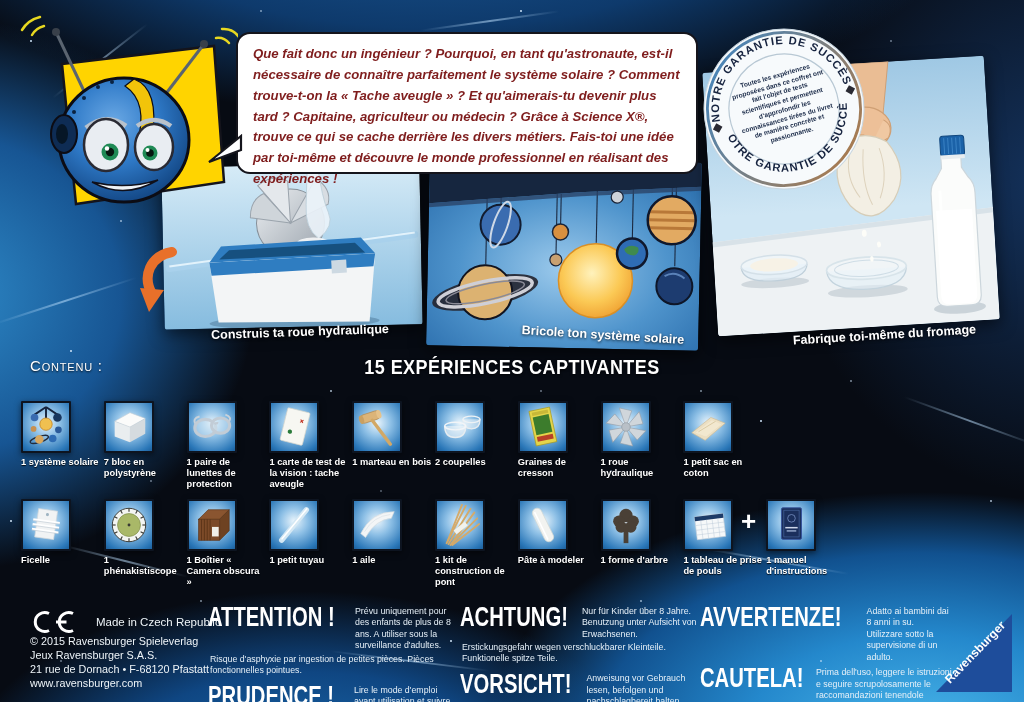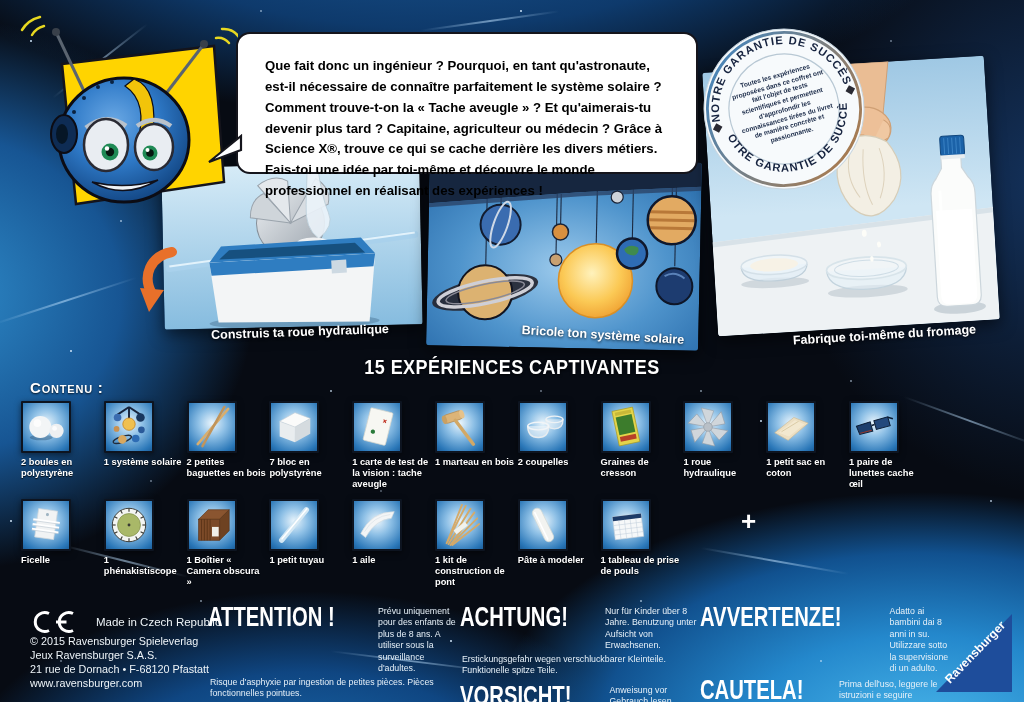--- a/index.html
+++ b/index.html
@@ -13,49 +13,49 @@
       radial-gradient(420px 480px at 103% 26%, #14335e 0%, rgba(10,25,50,0) 65%),
       #070b13;}
   .streak{position:absolute;height:2px;border-radius:2px;pointer-events:none;
     background:linear-gradient(90deg,transparent,rgba(190,225,255,.55),transparent);}
   .stars{position:absolute;inset:0;pointer-events:none;z-index:1;}
   .stars i{position:absolute;width:2px;height:2px;border-radius:50%;background:#cfe4f8;}
   .robot{position:absolute;left:6px;top:12px;z-index:3;}
   .bubble{position:absolute;left:236px;top:32px;width:462px;height:142px;z-index:4;
     background:#fff;border:2.5px solid #15151c;border-radius:14px;box-sizing:border-box;
     padding:10px 15px;}
-  .bubble p{margin:12px;font-size:13.2px;font-weight:600;color:#000000;line-height:1.58;}
+  .bubble p{margin:0;font-size:13.2px;font-style:italic;font-weight:600;color:#7f1d1d;line-height:1.58;}
   .bubble svg.tail{position:absolute;left:-31px;bottom:8px;}
   .badge{position:absolute;left:701px;top:26px;width:166px;height:166px;z-index:6;transform:rotate(-16deg);}
   .badge .ctr{position:absolute;left:36px;top:45px;width:95px;height:84px;font-size:6.6px;font-weight:bold;
     color:#1c2c4a;text-align:center;line-height:1.32;}
   .photo{position:absolute;overflow:hidden;border-radius:3px;z-index:2;box-shadow:0 5px 16px rgba(0,0,0,.55);}
   .caption{position:absolute;z-index:3;color:#fff;font-weight:bold;font-size:12.5px;white-space:nowrap;
     text-shadow:0 1px 3px rgba(0,0,0,.8);text-align:center;}
   .big-title{position:absolute;left:312px;top:356px;width:400px;text-align:center;z-index:3;color:#fff;
     font-size:20px;font-weight:bold;letter-spacing:.5px;transform:scaleX(.9);text-shadow:0 1px 3px rgba(0,0,0,.8);}
-  .contenu{position:absolute;left:30px;top:379px;z-index:3;color:#fff;font-size:15px;font-weight:bold;
+  .contenu{position:absolute;left:30px;top:357px;z-index:3;color:#fff;font-size:15px;font-weight:normal;
     font-variant:small-caps;letter-spacing:.8px;text-shadow:0 1px 2px rgba(0,0,0,.8);}
   .row{position:absolute;left:21px;display:grid;grid-template-columns:repeat(12,82.8px);z-index:3;}
   .cell{width:82px;}
   .thumb{width:50px;height:52px;box-sizing:border-box;border:2px solid #0d1420;border-radius:1px;
     background:radial-gradient(circle at 50% 42%, #eaf5fc 0%, #8ec0e6 38%, #2a77b8 85%, #1d5f9a 100%);
     display:flex;align-items:center;justify-content:center;box-shadow:0 2px 6px rgba(0,0,0,.5);}
   .lbl{margin-top:4px;color:#fff;font-size:9.3px;font-weight:bold;line-height:1.18;width:80px;
     text-shadow:0 1px 1px rgba(0,0,0,.85);}
   .plus{position:absolute;left:741px;top:506px;z-index:3;color:#fff;font-size:26px;font-weight:bold;}
   .imprint{position:absolute;left:30px;top:610px;z-index:3;color:#eef4f8;}
   .imprint .ce-row{display:flex;align-items:center;gap:20px;}
   .imprint .made{font-size:11.5px;}
   .imprint .line{font-size:10.8px;line-height:1.3;}
   .warn-col{position:absolute;top:604px;z-index:3;color:#fff;}
   .warn-row{display:flex;align-items:flex-start;margin-bottom:2px;}
   .warn-h{font-size:27px;font-weight:bold;line-height:1;transform:scaleX(.75);transform-origin:left top;
     white-space:nowrap;margin-right:-22px;}
-  .warn-small{font-size:8.8px;line-height:1.3;color:#e6f0f8;padding-top:2px;margin-left:23px;}
+  .warn-small{font-size:8.8px;line-height:1.3;color:#e6f0f8;padding-top:2px;}
   .warn-sub{font-size:8.8px;line-height:1.25;color:#e6f0f8;margin:1px 0 7px 2px;}
   .rlogo{position:absolute;left:934px;top:610px;z-index:4;}
 </style>
 </head>
 <body>
 
 <div id="stage">
 
   <div class="streak" style="left:40px;top:60px;width:120px;transform:rotate(-38deg)"></div>
   <div class="streak" style="left:-10px;top:300px;width:150px;transform:rotate(-18deg)"></div>
@@ -323,68 +323,59 @@
   <div class="caption" style="left:772px;top:328px;width:225px;transform:rotate(-3.5deg)">Fabrique toi-même du fromage</div>
 
   <div class="big-title">15 EXPÉRIENCES CAPTIVANTES</div>
 
   <div class="contenu">Contenu :</div>
 
   <div class="row" style="top:401px">
     <div class="cell">
       <div class="thumb">
         <svg width="42" height="44" viewBox="0 0 44 46">
-            <ellipse cx="17" cy="34" rx="12" ry="3" fill="rgba(10,40,70,.3)"></ellipse>
-            <circle cx="16" cy="23" r="11.5" fill="#f3f5f6"></circle>
-            <circle cx="13" cy="19" r="4" fill="#ffffff" opacity=".8"></circle>
-            <circle cx="33" cy="27" r="7.5" fill="#eef0f2"></circle>
-            <circle cx="31" cy="24.5" r="2.5" fill="#fff" opacity=".8"></circle>
-          </svg>
-      </div>
-      <div class="lbl">2 boules en polystyrène</div>
-    </div>
-    <div class="cell">
-      <div class="thumb">
-        <svg width="42" height="44" viewBox="0 0 44 46">
             <line x1="22" y1="2" x2="10" y2="10" stroke="#16233c" stroke-width="2"></line>
             <line x1="22" y1="2" x2="34" y2="10" stroke="#16233c" stroke-width="2"></line>
             <line x1="22" y1="2" x2="22" y2="14" stroke="#16233c" stroke-width="2"></line>
             <circle cx="22" cy="20" r="6.5" fill="#f0c050" stroke="#c08020" stroke-width=".8"></circle>
             <circle cx="10" cy="13" r="4" fill="#3a6cb0"></circle>
             <circle cx="34" cy="13" r="4.5" fill="#18365e"></circle>
             <circle cx="35" cy="26" r="3.5" fill="#2a5a9a"></circle>
             <circle cx="9" cy="25" r="3" fill="#c89050"></circle>
             <g transform="rotate(-18 15 36)">
               <ellipse cx="15" cy="36" rx="10" ry="3" fill="none" stroke="#222c3c" stroke-width="1.4"></ellipse>
               <circle cx="15" cy="36" r="4.5" fill="#d8a860"></circle>
             </g>
             <circle cx="29" cy="35" r="4" fill="#2e6cb4"></circle>
           </svg>
       </div>
       <div class="lbl">1 système solaire</div>
     </div>
     <div class="cell">
       <div class="thumb">
         <svg width="42" height="44" viewBox="0 0 44 46">
-            <line x1="7" y1="41" x2="39" y2="4" stroke="#d8ae6e" stroke-width="2.6" stroke-linecap="round"></line>
-            <line x1="12" y1="43" x2="35" y2="2" stroke="#c1945a" stroke-width="2.6" stroke-linecap="round"></line>
-          </svg>
-      </div>
-      <div class="lbl">2 petites baguettes en bois</div>
-    </div>
-    <div class="cell">
-      <div class="thumb">
-        <svg width="42" height="44" viewBox="0 0 44 46">
             <polygon points="7,17 23,8 39,14 23,23" fill="#fbfbfa"></polygon>
             <polygon points="7,17 23,23 23,39 7,33" fill="#e9edef"></polygon>
             <polygon points="23,23 39,14 39,30 23,39" fill="#d5dbdf"></polygon>
             <polygon points="7,17 23,8 39,14 23,23" fill="none" stroke="#c9cfd4" stroke-width=".6"></polygon>
           </svg>
       </div>
       <div class="lbl">7 bloc en polystyrène</div>
+    </div>
+    <div class="cell">
+      <div class="thumb">
+        <svg width="42" height="44" viewBox="0 0 44 46">
+            <path d="M5 20 Q1 14 9 12" fill="none" stroke="#c9d2da" stroke-width="2"></path>
+            <path d="M39 18 Q44 13 36 10" fill="none" stroke="#c9d2da" stroke-width="2"></path>
+            <ellipse cx="15" cy="24" rx="11" ry="9" fill="rgba(210,230,244,.45)" stroke="#c2ccd6" stroke-width="3.2"></ellipse>
+            <ellipse cx="31" cy="21.5" rx="9.5" ry="8" fill="rgba(210,230,244,.45)" stroke="#c2ccd6" stroke-width="3.2"></ellipse>
+            <path d="M24.5 20 Q26.5 18.5 28.5 19" fill="none" stroke="#c2ccd6" stroke-width="2.4"></path>
+          </svg>
+      </div>
+      <div class="lbl">1 paire de lunettes de protection</div>
     </div>
     <div class="cell">
       <div class="thumb">
         <svg width="42" height="44" viewBox="0 0 44 46">
             <g transform="rotate(14 23 23)">
               <rect x="11" y="5" width="24" height="35" rx="1.5" fill="#f7f7f2" stroke="#d6d6cc" stroke-width=".7"></rect>
               <path d="M27 14 l3 3 m0 -3 l-3 3" stroke="#c03020" stroke-width="1.1"></path>
               <circle cx="19" cy="29" r="2.3" fill="#2a7a3a"></circle>
             </g>
           </svg>
@@ -446,34 +437,20 @@
     </div>
     <div class="cell">
       <div class="thumb">
         <svg width="42" height="44" viewBox="0 0 44 46">
             <polygon points="5,29 25,13 40,19 19,37" fill="#ecdfc2" stroke="#cdbc96" stroke-width=".7"></polygon>
             <polygon points="9,29 26,16 36,20 20,33" fill="#f4ead2" opacity=".8"></polygon>
             <line x1="12" y1="28" x2="30" y2="17" stroke="#d9c9a4" stroke-width="1"></line>
           </svg>
       </div>
       <div class="lbl">1 petit sac en coton</div>
-    </div>
-    <div class="cell">
-      <div class="thumb">
-        <svg width="42" height="44" viewBox="0 0 44 46">
-            <g transform="rotate(-10 22 23)">
-              <polygon points="4,19 19,17 20,27 6,28" fill="#1d3f6d" stroke="#0b1c33" stroke-width="1"></polygon>
-              <polygon points="23,16.5 38,15 39,24.5 24,26" fill="#24497c" stroke="#0b1c33" stroke-width="1"></polygon>
-              <line x1="20" y1="21" x2="23" y2="20.5" stroke="#0b1c33" stroke-width="1.6"></line>
-              <line x1="38" y1="15.5" x2="43" y2="18" stroke="#0b1c33" stroke-width="1.6"></line>
-              <line x1="6" y1="27" x2="19" y2="26" stroke="#a03828" stroke-width="1"></line>
-            </g>
-          </svg>
-      </div>
-      <div class="lbl">1 paire de lunettes cache œil</div>
     </div>
   </div>
 
   <div class="row" style="top:499px">
     <div class="cell">
       <div class="thumb">
         <svg width="42" height="44" viewBox="0 0 44 46">
             <g transform="rotate(8 22 23)">
               <rect x="12" y="7" width="20" height="30" fill="#f1f3f4" stroke="#cfd6da" stroke-width=".7"></rect>
               <circle cx="22" cy="12" r="1.6" fill="#9fb4c2"></circle>
@@ -574,37 +551,64 @@
               <rect x="17" y="4" width="10" height="38" rx="5" fill="#f2f3f0" stroke="#d4d9d6" stroke-width=".7"></rect>
               <line x1="20" y1="7" x2="20" y2="39" stroke="#ffffff" stroke-width="1.6"></line>
             </g>
           </svg>
       </div>
       <div class="lbl">Pâte à modeler</div>
     </div>
     <div class="cell">
       <div class="thumb">
         <svg width="42" height="44" viewBox="0 0 44 46">
+            <g fill="#4a4036">
+              <circle cx="22" cy="13" r="7"></circle>
+              <circle cx="14.5" cy="19" r="6"></circle>
+              <circle cx="29.5" cy="19" r="6"></circle>
+              <circle cx="17" cy="25" r="6"></circle>
+              <circle cx="27" cy="25" r="6"></circle>
+              <rect x="19.5" y="24" width="5" height="18"></rect>
+            </g>
+          </svg>
+      </div>
+      <div class="lbl">1 forme d'arbre</div>
+    </div>
+    <div class="cell">
+      <div class="thumb">
+        <svg width="42" height="44" viewBox="0 0 44 46">
             <g transform="rotate(-7 22 23)">
               <rect x="9" y="13" width="30" height="24" fill="#f6f8f9" stroke="#c6cfd7" stroke-width=".6"></rect>
               <rect x="9" y="13" width="30" height="4.5" fill="#1d3b68"></rect>
               <g stroke="#bccbd8" stroke-width=".5">
                 <line x1="9" y1="22" x2="39" y2="22"></line>
                 <line x1="9" y1="27" x2="39" y2="27"></line>
                 <line x1="9" y1="32" x2="39" y2="32"></line>
                 <line x1="15" y1="17.5" x2="15" y2="37"></line>
                 <line x1="21" y1="17.5" x2="21" y2="37"></line>
                 <line x1="27" y1="17.5" x2="27" y2="37"></line>
                 <line x1="33" y1="17.5" x2="33" y2="37"></line>
               </g>
             </g>
           </svg>
       </div>
       <div class="lbl">1 tableau de prise de pouls</div>
     </div>
+    <div class="cell">
+      <div class="thumb">
+        <svg width="42" height="44" viewBox="0 0 44 46">
+            <rect x="12" y="5" width="21" height="33" rx="1.5" fill="#1b2f5c" stroke="#35539a" stroke-width="1"></rect>
+            <rect x="14.5" y="7.5" width="16" height="28" fill="none" stroke="#48679f" stroke-width=".7"></rect>
+            <circle cx="22.5" cy="16" r="4" fill="none" stroke="#7b94c8" stroke-width=".8"></circle>
+            <rect x="16" y="25" width="13" height="1.6" fill="#cdd7ea"></rect>
+            <rect x="17.5" y="28.5" width="10" height="1.4" fill="#9fb2d4"></rect>
+          </svg>
+      </div>
+      <div class="lbl">1 manuel d'instructions</div>
+    </div>
   </div>
 
   <div class="plus">+</div>
 
   <div class="imprint">
     <div class="ce-row">
       <svg width="46" height="24" viewBox="0 0 46 24">
         <path d="M 19 3.5 A 9.5 9.5 0 1 0 19 20.5" stroke="#fff" stroke-width="3" fill="none"></path>
         <path d="M 43 3.5 A 9.5 9.5 0 1 0 43 20.5" stroke="#fff" stroke-width="3" fill="none"></path>
         <line x1="26" y1="12" x2="36.5" y2="12" stroke="#fff" stroke-width="3"></line>

